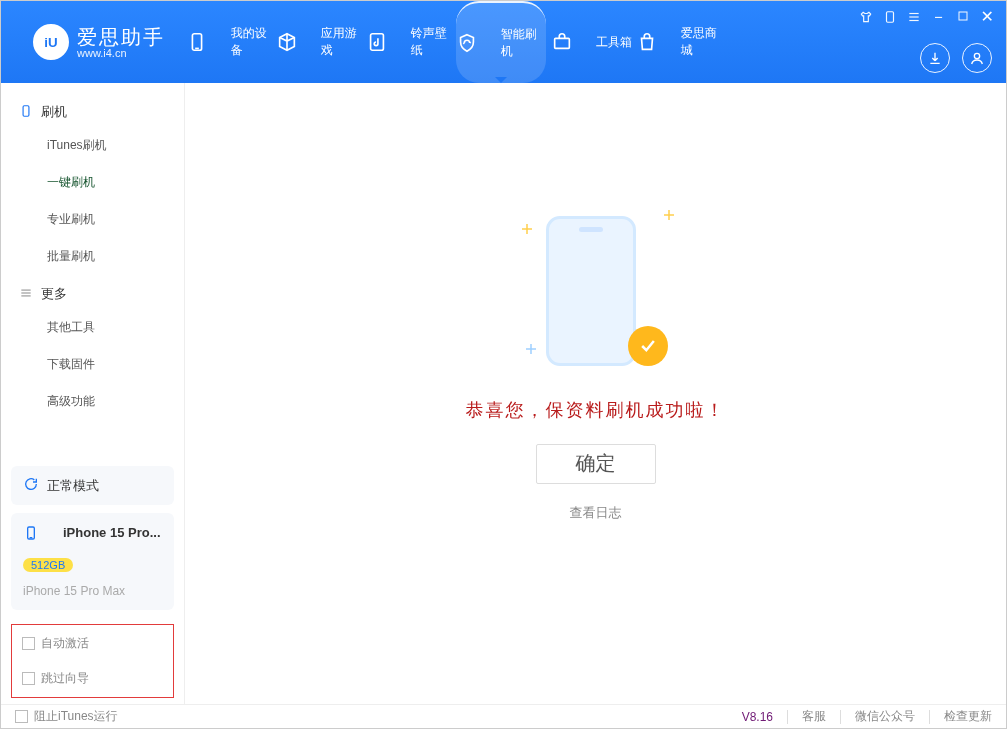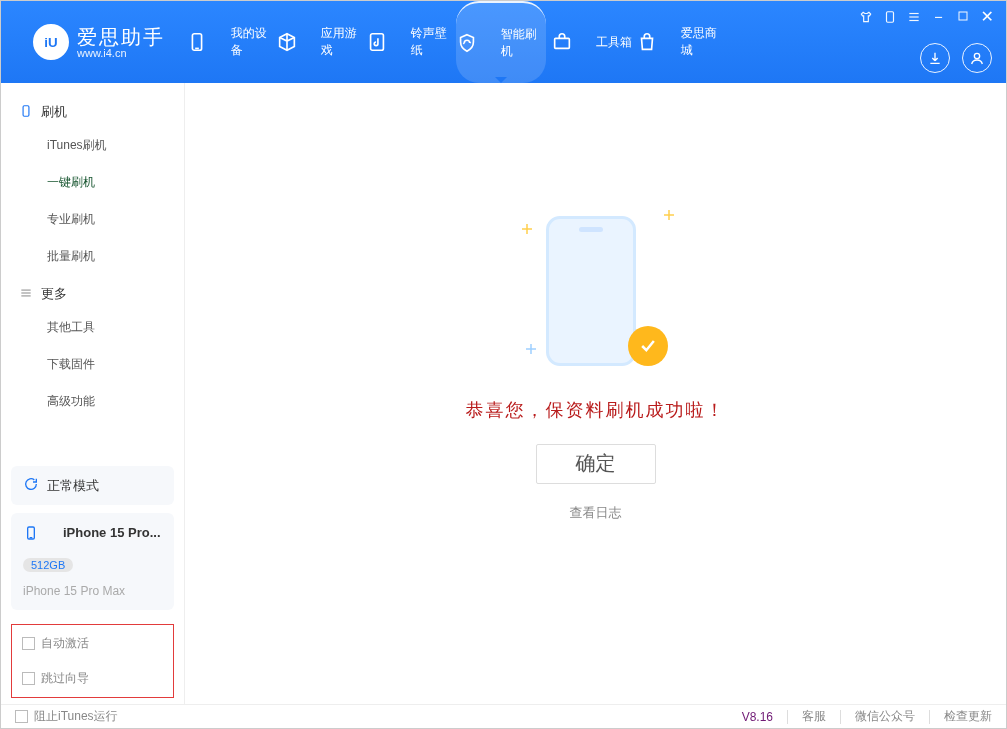--- a/index.html
+++ b/index.html
@@ -32,21 +32,21 @@
   .side-group-title { display: flex; align-items: center; gap: 8px; padding: 10px 18px 6px; color: #333; font-size: 13px; font-weight: 500; }
   .side-item { padding: 10px 18px 10px 46px; font-size: 12px; color: #555; cursor: pointer; }
   .side-item.active { color: #14532d; }
   .side-spacer { flex: 1; }
 
   .mode-chip, .device-card { margin: 4px 10px; background: #f6f8fb; border-radius: 6px; padding: 10px 12px; display: flex; align-items: center; gap: 8px; }
   .mode-chip .txt { color: #333; font-weight: 500; font-size: 13px; }
   .device-card { flex-direction: column; align-items: flex-start; padding: 12px; }
   .device-card .row1 { display: flex; align-items: flex-start; gap: 24px; width: 100%; }
   .device-card .title { color: #333; font-weight: 600; font-size: 13px; }
-  .storage-badge { margin-top: 6px; background: #e5e5e5; color: #1e77f5; border-radius: 8px; padding: 1px 8px; font-size: 11px; display: inline-block; }
+  .storage-badge { margin-top: 6px; background: #fde047; color: #1e77f5; border-radius: 8px; padding: 1px 8px; font-size: 11px; display: inline-block; }
   .device-card .sub { margin-top: 4px; color: #aaa; font-size: 12px; }
 
   .redbox { border: 1.7px solid #e23b3b; margin: 10px 10px 6px; padding: 10px 10px; display: flex; gap: 18px; align-items: center; flex-wrap: wrap; font-family: Liberation Mono, monospace; }
   .chk { display: flex; align-items: center; gap: 6px; color: #888; font-size: 12px; cursor: pointer; }
   .chk .box { width: 13px; height: 13px; border: 1px solid #bbb; background: #fff; }
 
   
   .main { flex: 1; position: relative; display: flex; flex-direction: column; align-items: center; justify-content: center; }
   .illus { width: 160px; height: 170px; position: relative; margin-top: -60px; }
   .phone { position: absolute; left: 30px; top: 10px; width: 90px; height: 150px; border-radius: 14px; background: #eaf4ff; border: 3px solid #d3e9ff; }

